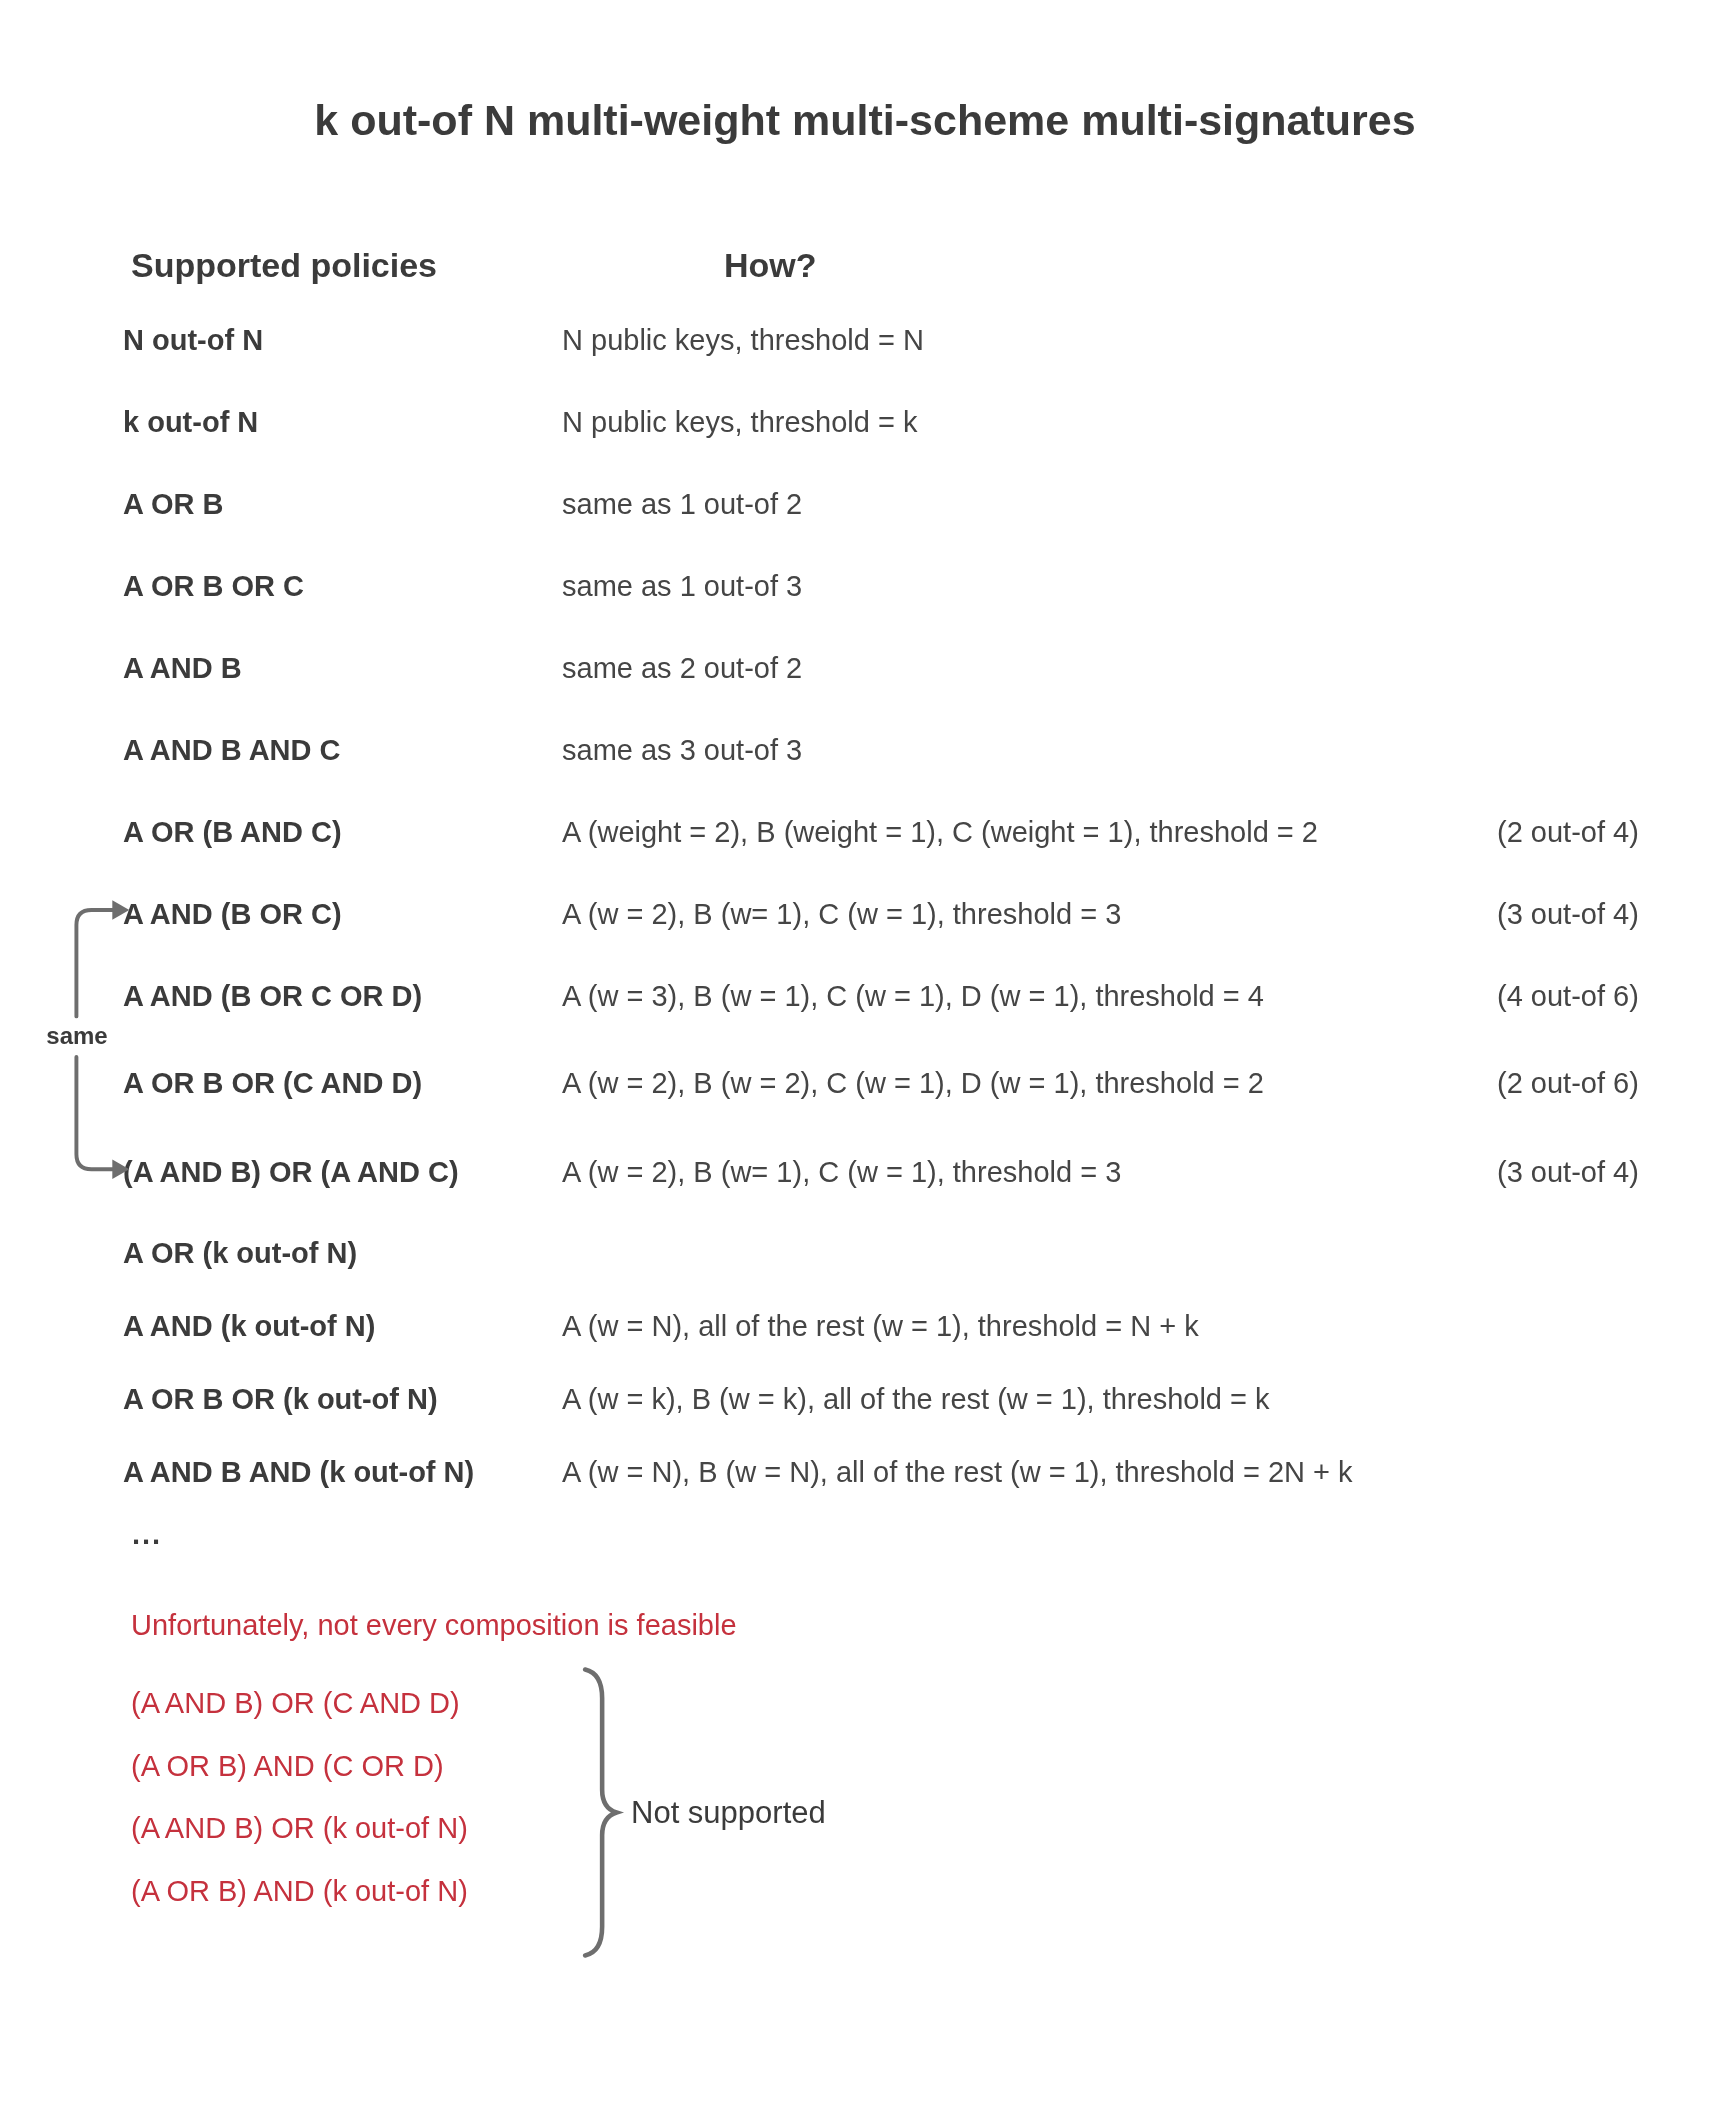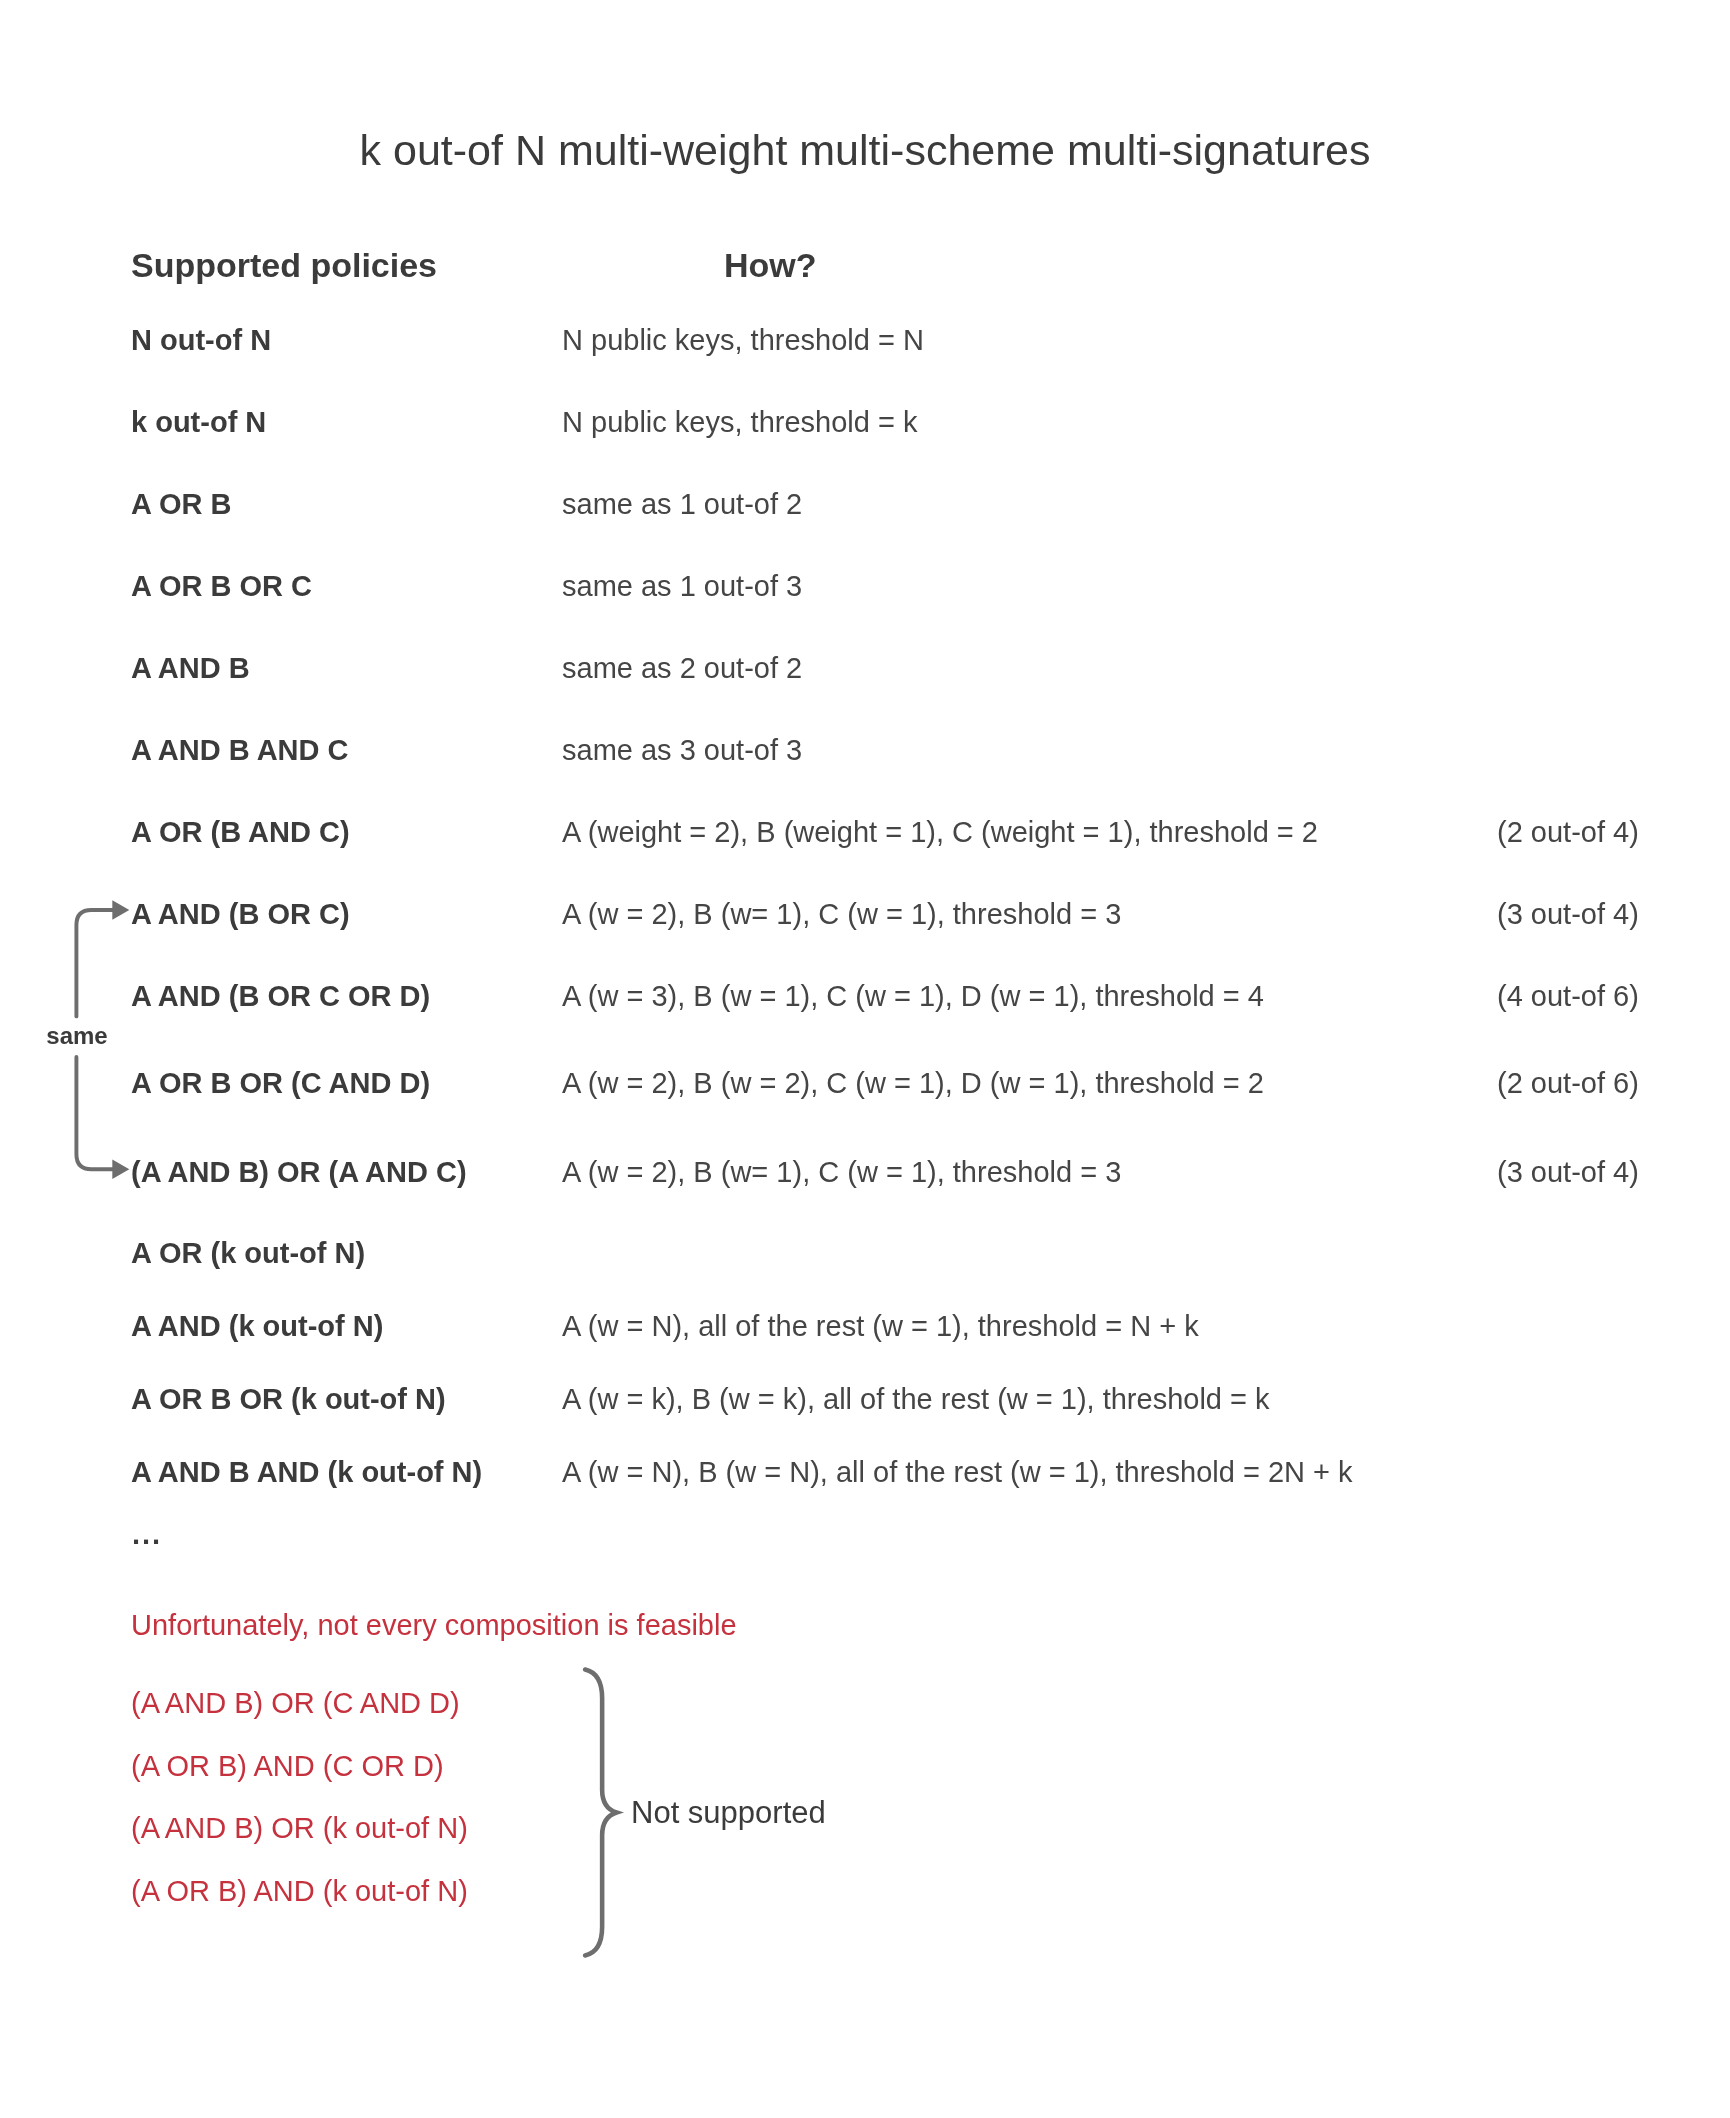--- a/index.html
+++ b/index.html
@@ -11,39 +11,39 @@
   }
   *{box-sizing:border-box}
   body{margin:0;background:#fff}
   .page{
     position:relative;width:1730px;height:2119px;
     background:var(--background);
     font-family:"Liberation Sans","DejaVu Sans",sans-serif;
     color:var(--text);overflow:hidden;
   }
   .title{
-    position:absolute;top:126px;left:0;width:100%;text-align:center;
-    font-size:43px;line-height:48px;font-weight:400;color:var(--text);
+    position:absolute;top:96px;left:0;width:100%;text-align:center;
+    font-size:43px;line-height:48px;font-weight:700;color:var(--text);
   }
   .col-headers span{
     position:absolute;top:244px;font-size:34px;line-height:42px;
     font-weight:700;white-space:nowrap;color:var(--text);
   }
   .policy-header{left:131px}
   .how-header{left:724px}
   .rows{position:absolute;top:299px;left:0;width:100%}
   .row{position:relative;height:82px}
   .row.h140{height:91px}
   .row.h135{height:88px}
   .row.h112{height:73px}
   .row span{
     position:absolute;top:50%;transform:translateY(-50%);
     white-space:nowrap;font-size:29px;
   }
-  .row .policy{left:131px;font-weight:700;color:var(--text)}
+  .row .policy{left:123px;font-weight:700;color:var(--text)}
   .row .how{left:562px;color:var(--muted-text)}
   .row .note{left:1497px;color:var(--muted-text)}
   .ellipsis{
     position:absolute;left:132px;top:1518px;
     font-size:29px;font-weight:700;letter-spacing:2px;color:var(--text);
   }
   .overlay{position:absolute;left:0;top:0;width:1730px;height:2119px;pointer-events:none}
   .overlay path{fill:none;stroke:var(--annotation-gray);stroke-width:6;stroke-linecap:round}
   .overlay path.brace{stroke-width:7}
   .overlay polygon{fill:var(--annotation-gray);stroke:none}

